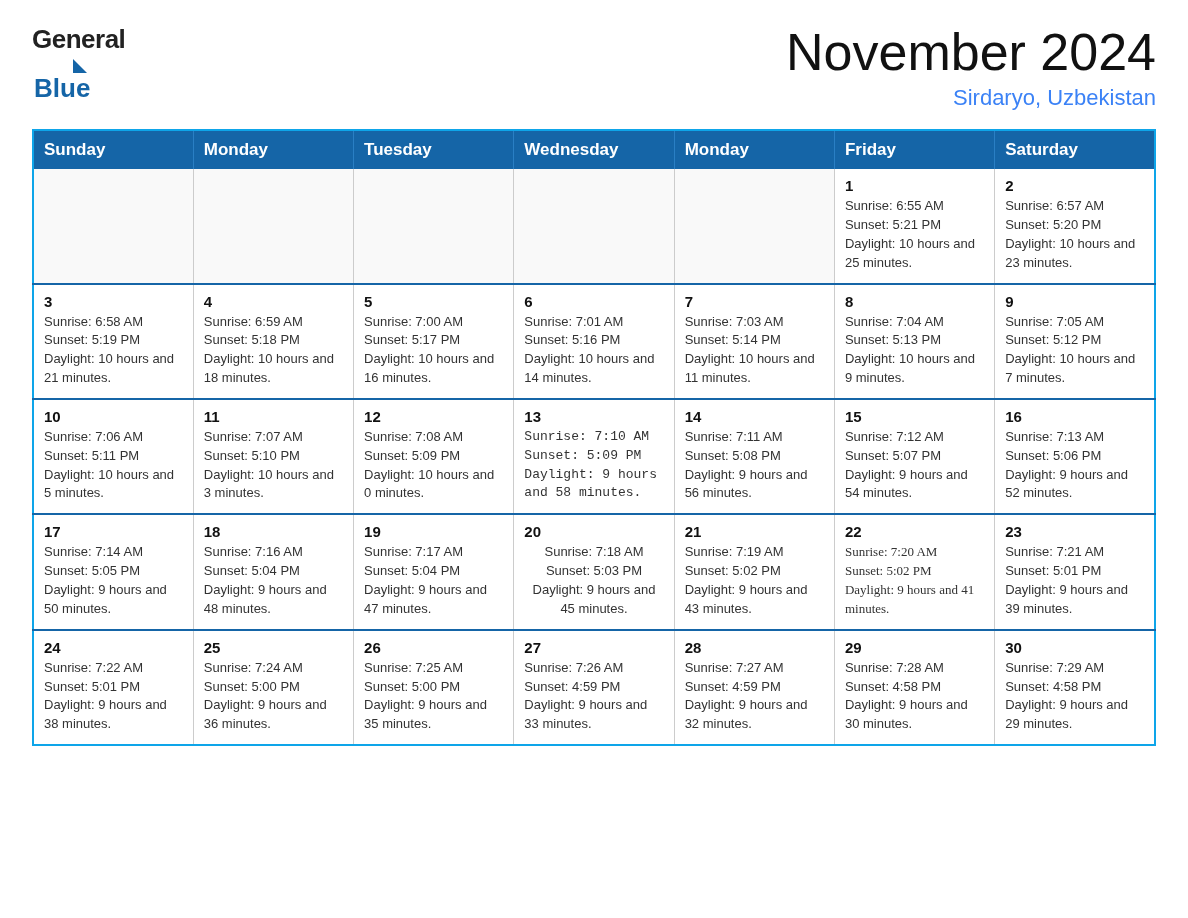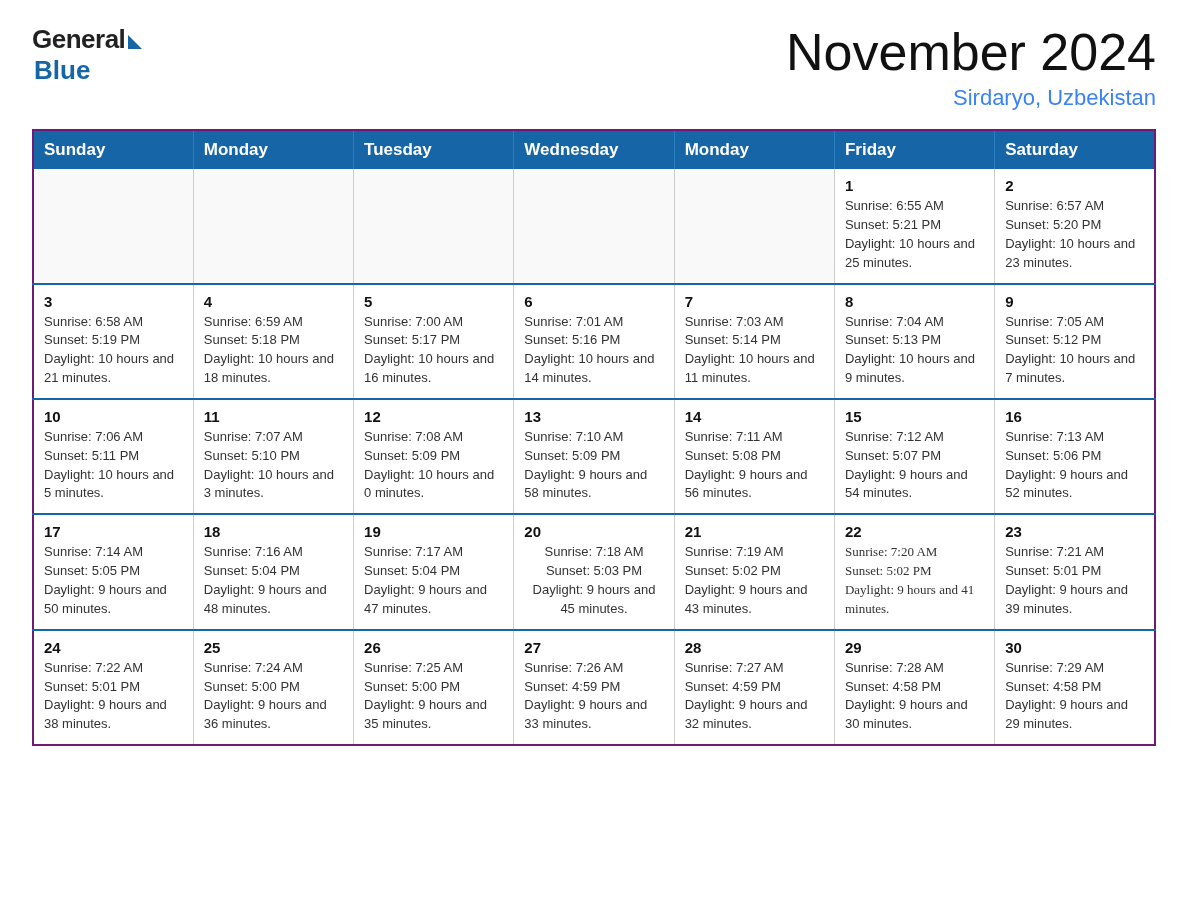--- a/index.html
+++ b/index.html
@@ -16,20 +16,21 @@
       margin-bottom: 18px;
     }
     .logo {
       display: flex;
       flex-direction: column;
       align-items: flex-start;
     }
     .logo-top {
       display: flex;
       align-items: center;
+      flex-direction: column;
     }
     .logo-general {
       font-size: 26px;
       font-weight: bold;
       color: #222;
       letter-spacing: -0.5px;
     }
     .logo-arrow {
       width: 0;
       height: 0;
@@ -56,21 +57,21 @@
       margin-left: 21px;
     }
     .location {
       font-size: 22px;
       color: #3b82f6;
       margin-top: 4px;
     }
     .calendar {
       width: 100%;
       border-collapse: collapse;
-      border: 2px solid #701a75;
+      border: 2px solid #0ea5e9;
     }
     .calendar thead tr th {
       background: #1565a7;
       color: #fff;
       font-size: 17px;
       font-weight: 600;
       padding: 9px 10px;
       text-align: left;
       border-right: 1px solid #2a7fc4;
     }
@@ -218,21 +219,21 @@
 Daylight: 10 hours and 3 minutes.</div>
         </td>
         <td>
           <span class="day-num">12</span>
           <div class="day-info" style="white-space: pre-line;">Sunrise: 7:08 AM
 Sunset: 5:09 PM
 Daylight: 10 hours and 0 minutes.</div>
         </td>
         <td>
           <span class="day-num">13</span>
-          <div class="day-info" style="white-space: pre-line;">Sunrise: 7:10 AM
+          <div class="day-info" style="white-space: pre-line; font-family: Liberation Mono, monospace;">Sunrise: 7:10 AM
 Sunset: 5:09 PM
 Daylight: 9 hours and 58 minutes.</div>
         </td>
         <td>
           <span class="day-num">14</span>
           <div class="day-info" style="white-space: pre-line;">Sunrise: 7:11 AM
 Sunset: 5:08 PM
 Daylight: 9 hours and 56 minutes.</div>
         </td>
         <td>

